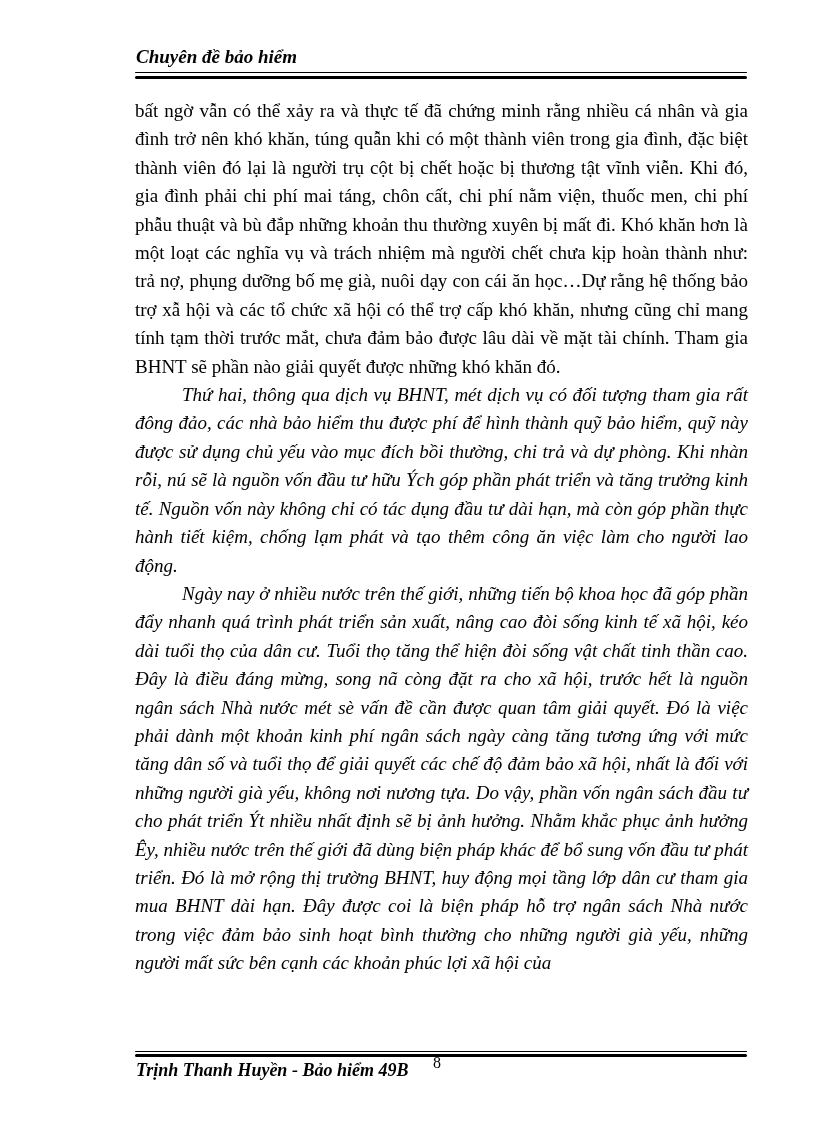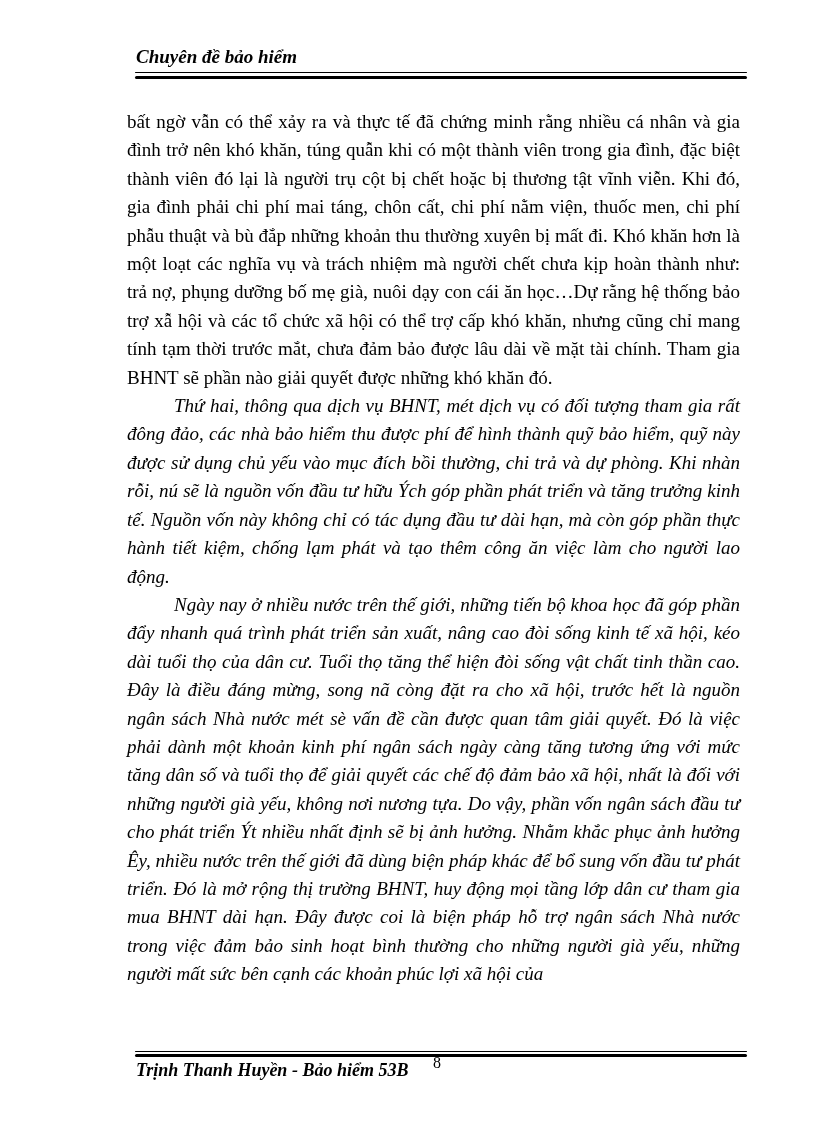--- a/index.html
+++ b/index.html
@@ -32,27 +32,26 @@
     left: 135px;
     width: 612px;
     background: #000000;
   }
   .header-rule-thin  { top: 72px;  height: 1px; }
   .header-rule-thick { top: 76px;  height: 3px; }
   .footer-rule-thin  { top: 1051px; height: 1px; }
   .footer-rule-thick { top: 1054px; height: 3px; }
   .body-text {
     position: absolute;
-    left: 127px;
+    left: 135px;
     top: 97px;
     width: 613px;
     font-size: 19px;
     line-height: 28.4px;
     text-align: justify;
-    margin-top: 11px;
   }
   .body-text p {
     margin: 0;
     padding: 0;
   }
   .body-text p.indent {
     text-indent: 47px;
     font-style: italic;
   }
   .footer-author {
@@ -82,15 +81,15 @@
 
   <div class="body-text">
     <p>bất ngờ vẫn có thể xảy ra và thực tế đã chứng minh rằng nhiều cá nhân và gia đình trở nên khó khăn, túng quẫn khi có một thành viên trong gia đình, đặc biệt thành viên đó lại là người trụ cột bị chết hoặc bị thương tật vĩnh viễn. Khi đó, gia đình phải chi phí mai táng, chôn cất, chi phí nằm viện, thuốc men, chi phí phẫu thuật và bù đắp những khoản thu thường xuyên bị mất đi. Khó khăn hơn là một loạt các nghĩa vụ và trách nhiệm mà người chết chưa kịp hoàn thành như: trả nợ, phụng dưỡng bố mẹ già, nuôi dạy con cái ăn học…Dự rằng hệ thống bảo trợ xẫ hội và các tổ chức xã hội có thể trợ cấp khó khăn, nhưng cũng chỉ mang tính tạm thời trước mắt, chưa đảm bảo được lâu dài về mặt tài chính. Tham gia BHNT sẽ phần nào giải quyết được những khó khăn đó.</p>
     <p class="indent">Thứ hai, thông qua dịch vụ BHNT, mét dịch vụ có đối tượng tham gia rất đông đảo, các nhà bảo hiểm thu được phí để hình thành quỹ bảo hiểm, quỹ này được sử dụng chủ yếu vào mục đích bồi thường, chi trả và dự phòng. Khi nhàn rỗi, nú sẽ là nguồn vốn đầu tư hữu Ých góp phần phát triển và tăng trưởng kinh tế. Nguồn vốn này không chỉ có tác dụng đầu tư dài hạn, mà còn góp phần thực hành tiết kiệm, chống lạm phát và tạo thêm công ăn việc làm cho người lao động.</p>
     <p class="indent">Ngày nay ở nhiều nước trên thế giới, những tiến bộ khoa học đã góp phần đẩy nhanh quá trình phát triển sản xuất, nâng cao đòi sống kinh tế xã hội, kéo dài tuổi thọ của dân cư. Tuổi thọ tăng thể hiện đòi sống vật chất tinh thần cao. Đây là điều đáng mừng, song nã còng đặt ra cho xã hội, trước hết là nguồn ngân sách Nhà nước mét sè vấn đề cần được quan tâm giải quyết. Đó là việc phải dành một khoản kinh phí ngân sách ngày càng tăng tương ứng với mức tăng dân số và tuổi thọ để giải quyết các chế độ đảm bảo xã hội, nhất là đối với những người già yếu, không nơi nương tựa. Do vậy, phần vốn ngân sách đầu tư cho phát triển Ýt nhiều nhất định sẽ bị ảnh hưởng. Nhằm khắc phục ảnh hưởng Êy, nhiều nước trên thế giới đã dùng biện pháp khác để bổ sung vốn đầu tư phát triển. Đó là mở rộng thị trường BHNT, huy động mọi tầng lớp dân cư tham gia mua BHNT dài hạn. Đây được coi là biện pháp hỗ trợ ngân sách Nhà nước trong việc đảm bảo sinh hoạt bình thường cho những người già yếu, những người mất sức bên cạnh các khoản phúc lợi xã hội của</p>
   </div>
 
   <div class="rule footer-rule-thin"></div>
   <div class="rule footer-rule-thick"></div>
   <div class="page-number">8</div>
-  <div class="footer-author">Trịnh Thanh Huyền - Bảo hiểm 53B</div>
+  <div class="footer-author">Trịnh Thanh Huyền - Bảo hiểm 49B</div>
 
 </div>
 
 </body></html>

